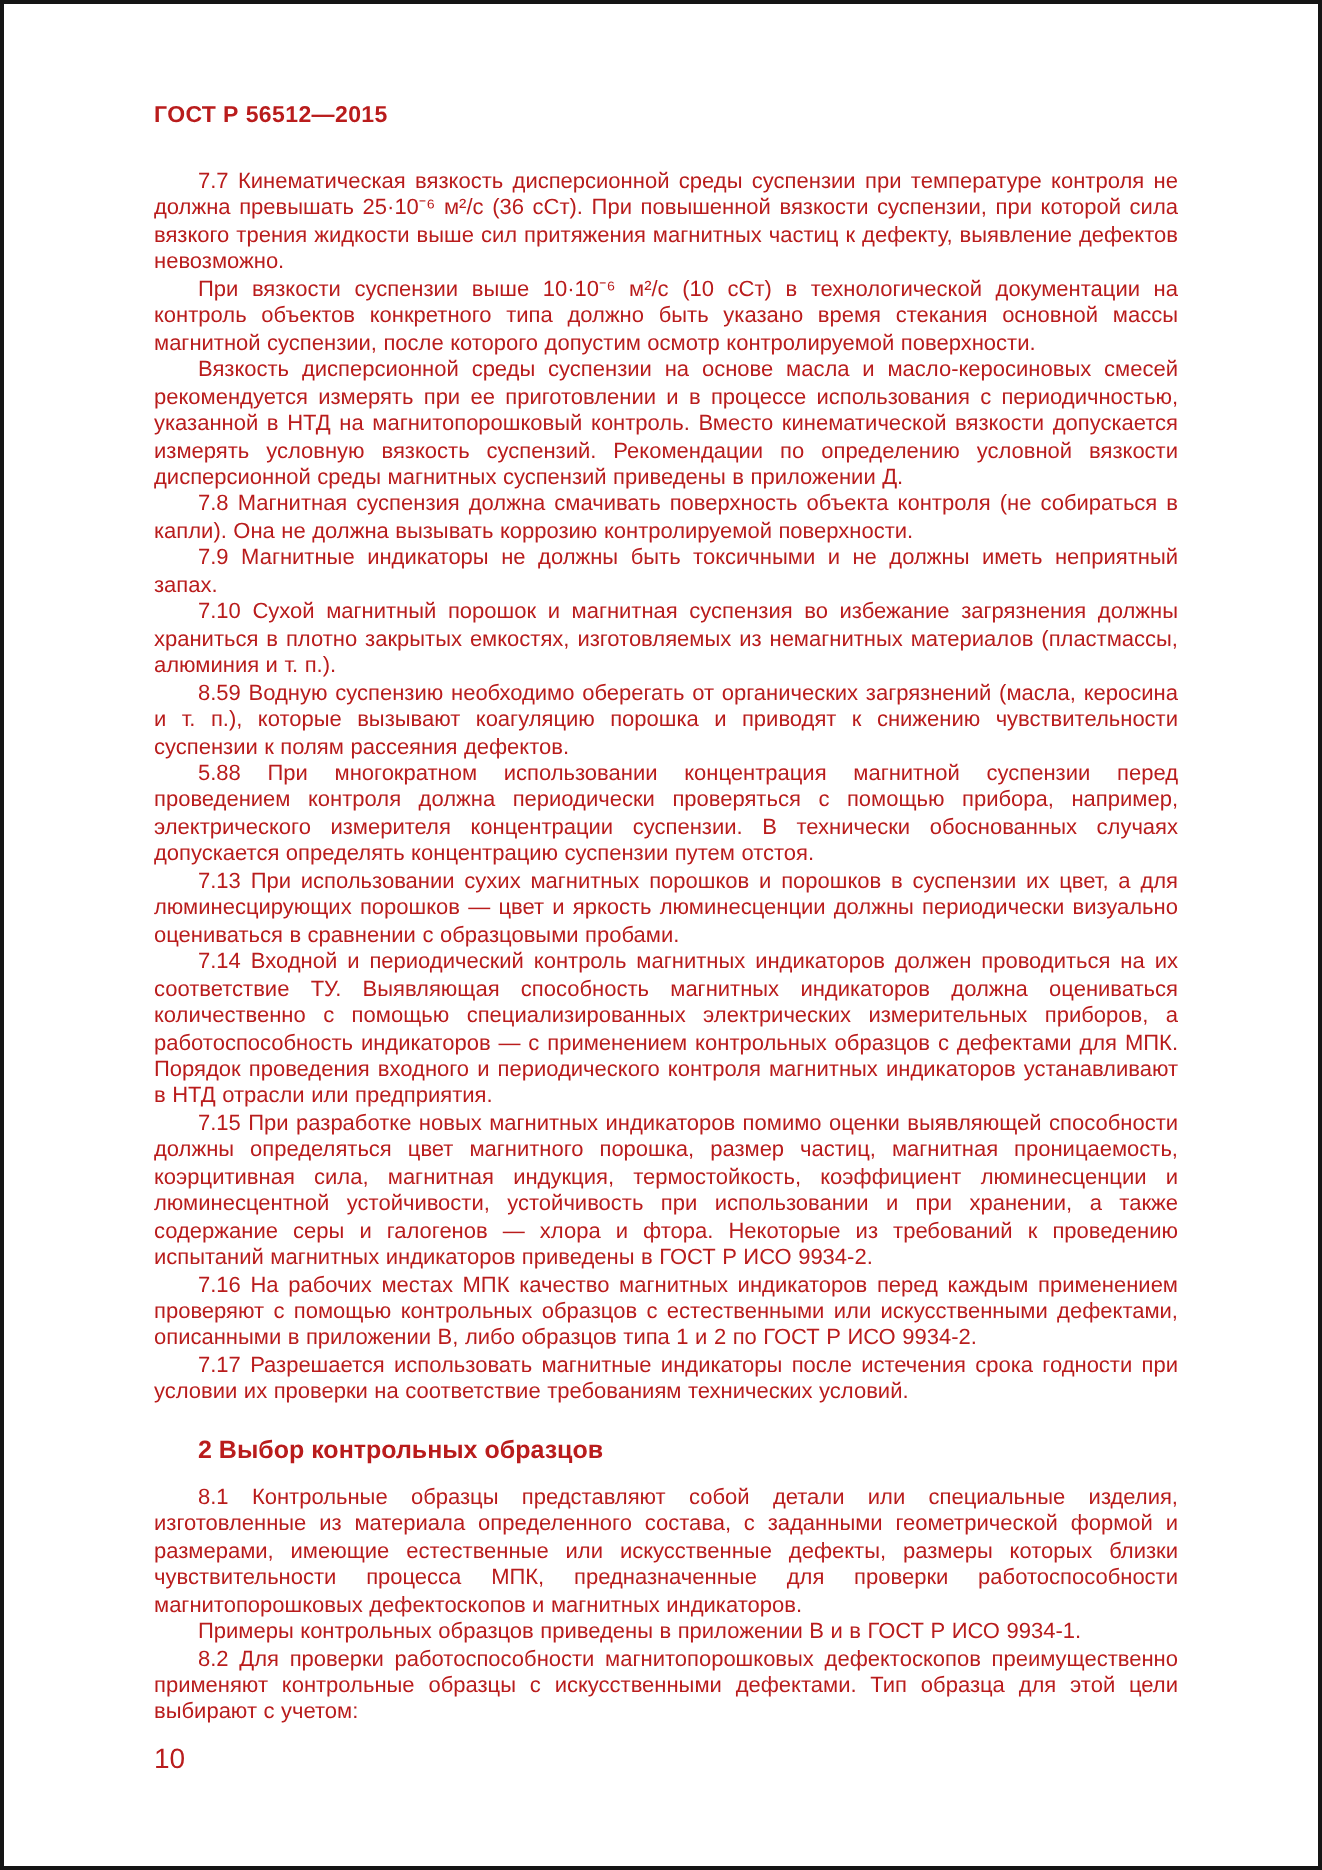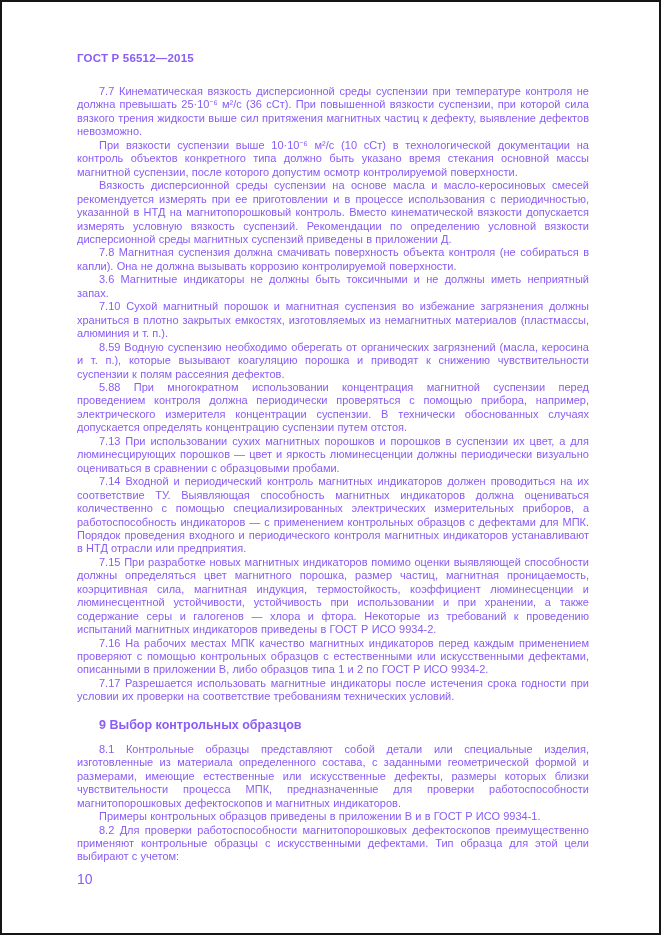--- a/index.html
+++ b/index.html
@@ -9,21 +9,21 @@
   }
   .page {
     position: relative;
     width: 661px;
     height: 935px;
     box-sizing: border-box;
     background: #ffffff;
     border: 2px solid #151515;
     overflow: hidden;
     font-family: "Liberation Sans", sans-serif;
-    color: #8b5cf6;
+    color: #b91c1c;
   }
   .content {
     box-sizing: border-box;
     padding: 50px 70px 0 75px;
   }
   .doc-header {
     font-size: 11.5px;
     font-weight: bold;
     letter-spacing: 0.2px;
     margin: 0 0 21px 0;
@@ -53,31 +53,31 @@
 <div class="page">
   <div class="content">
 
     <div class="doc-header">ГОСТ Р 56512—2015</div>
 
     <div class="body-text">
       <p>7.7 Кинематическая вязкость дисперсионной среды суспензии при температуре контроля не должна превышать 25·10⁻⁶ м²/с (36 сСт). При повышенной вязкости суспензии, при которой сила вязкого трения жидкости выше сил притяжения магнитных частиц к дефекту, выявление дефектов невозможно.</p>
       <p>При вязкости суспензии выше 10·10⁻⁶ м²/с (10 сСт) в технологической документации на контроль объектов конкретного типа должно быть указано время стекания основной массы магнитной суспензии, после которого допустим осмотр контролируемой поверхности.</p>
       <p>Вязкость дисперсионной среды суспензии на основе масла и масло-керосиновых смесей рекомендуется измерять при ее приготовлении и в процессе использования с периодичностью, указанной в НТД на магнитопорошковый контроль. Вместо кинематической вязкости допускается измерять условную вязкость суспензий. Рекомендации по определению условной вязкости дисперсионной среды магнитных суспензий приведены в приложении Д.</p>
       <p>7.8 Магнитная суспензия должна смачивать поверхность объекта контроля (не собираться в капли). Она не должна вызывать коррозию контролируемой поверхности.</p>
-      <p>3.6 Магнитные индикаторы не должны быть токсичными и не должны иметь неприятный запах.</p>
+      <p>7.9 Магнитные индикаторы не должны быть токсичными и не должны иметь неприятный запах.</p>
       <p>7.10 Сухой магнитный порошок и магнитная суспензия во избежание загрязнения должны храниться в плотно закрытых емкостях, изготовляемых из немагнитных материалов (пластмассы, алюминия и т. п.).</p>
       <p>8.59 Водную суспензию необходимо оберегать от органических загрязнений (масла, керосина и т. п.), которые вызывают коагуляцию порошка и приводят к снижению чувствительности суспензии к полям рассеяния дефектов.</p>
       <p>5.88 При многократном использовании концентрация магнитной суспензии перед проведением контроля должна периодически проверяться с помощью прибора, например, электрического измерителя концентрации суспензии. В технически обоснованных случаях допускается определять концентрацию суспензии путем отстоя.</p>
       <p>7.13 При использовании сухих магнитных порошков и порошков в суспензии их цвет, а для люминесцирующих порошков — цвет и яркость люминесценции должны периодически визуально оцениваться в сравнении с образцовыми пробами.</p>
       <p>7.14 Входной и периодический контроль магнитных индикаторов должен проводиться на их соответствие ТУ. Выявляющая способность магнитных индикаторов должна оцениваться количественно с помощью специализированных электрических измерительных приборов, а работоспособность индикаторов — с применением контрольных образцов с дефектами для МПК. Порядок проведения входного и периодического контроля магнитных индикаторов устанавливают в НТД отрасли или предприятия.</p>
       <p>7.15 При разработке новых магнитных индикаторов помимо оценки выявляющей способности должны определяться цвет магнитного порошка, размер частиц, магнитная проницаемость, коэрцитивная сила, магнитная индукция, термостойкость, коэффициент люминесценции и люминесцентной устойчивости, устойчивость при использовании и при хранении, а также содержание серы и галогенов — хлора и фтора. Некоторые из требований к проведению испытаний магнитных индикаторов приведены в ГОСТ Р ИСО 9934-2.</p>
       <p>7.16 На рабочих местах МПК качество магнитных индикаторов перед каждым применением проверяют с помощью контрольных образцов с естественными или искусственными дефектами, описанными в приложении В, либо образцов типа 1 и 2 по ГОСТ Р ИСО 9934-2.</p>
       <p>7.17 Разрешается использовать магнитные индикаторы после истечения срока годности при условии их проверки на соответствие требованиям технических условий.</p>
 
-      <div class="section-heading">9 Выбор контрольных образцов</div>
+      <div class="section-heading">2 Выбор контрольных образцов</div>
 
       <p>8.1 Контрольные образцы представляют собой детали или специальные изделия, изготовленные из материала определенного состава, с заданными геометрической формой и размерами, имеющие естественные или искусственные дефекты, размеры которых близки чувствительности процесса МПК, предназначенные для проверки работоспособности магнитопорошковых дефектоскопов и магнитных индикаторов.</p>
       <p>Примеры контрольных образцов приведены в приложении В и в ГОСТ Р ИСО 9934-1.</p>
       <p>8.2 Для проверки работоспособности магнитопорошковых дефектоскопов преимущественно применяют контрольные образцы с искусственными дефектами. Тип образца для этой цели выбирают с учетом:</p>
     </div>
 
     <div class="page-number">10</div>
 
   </div>
 </div>

